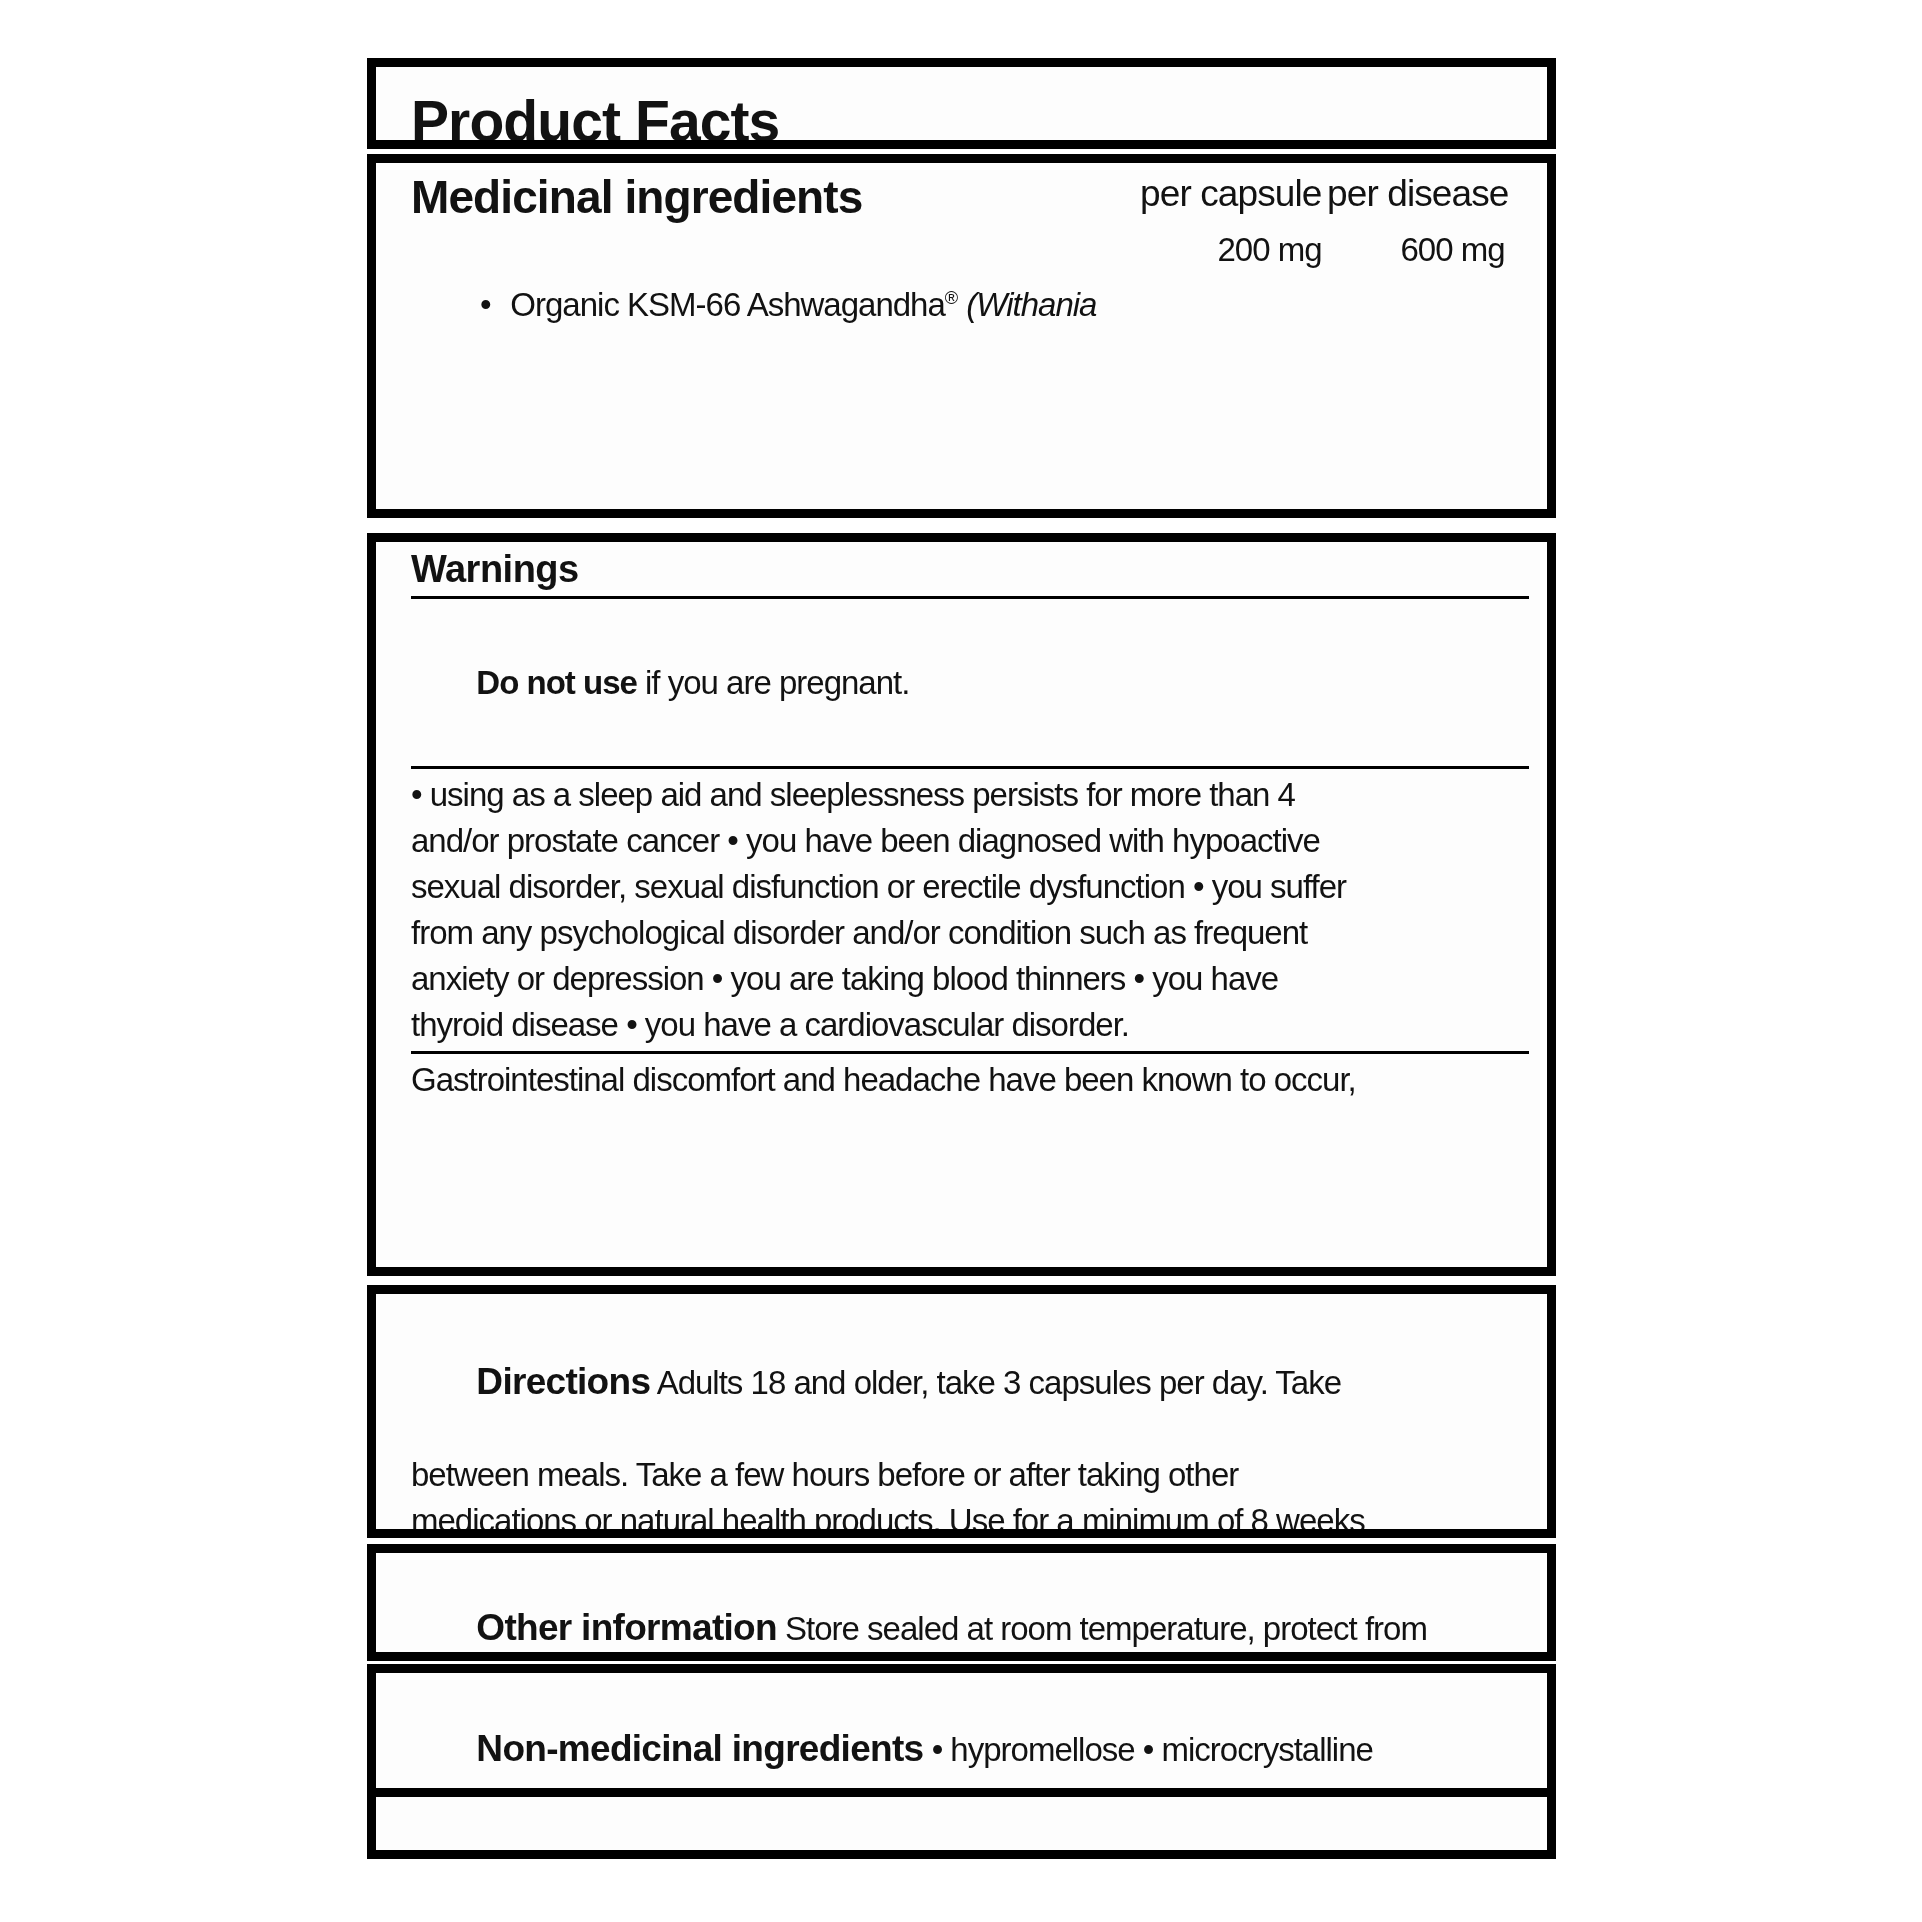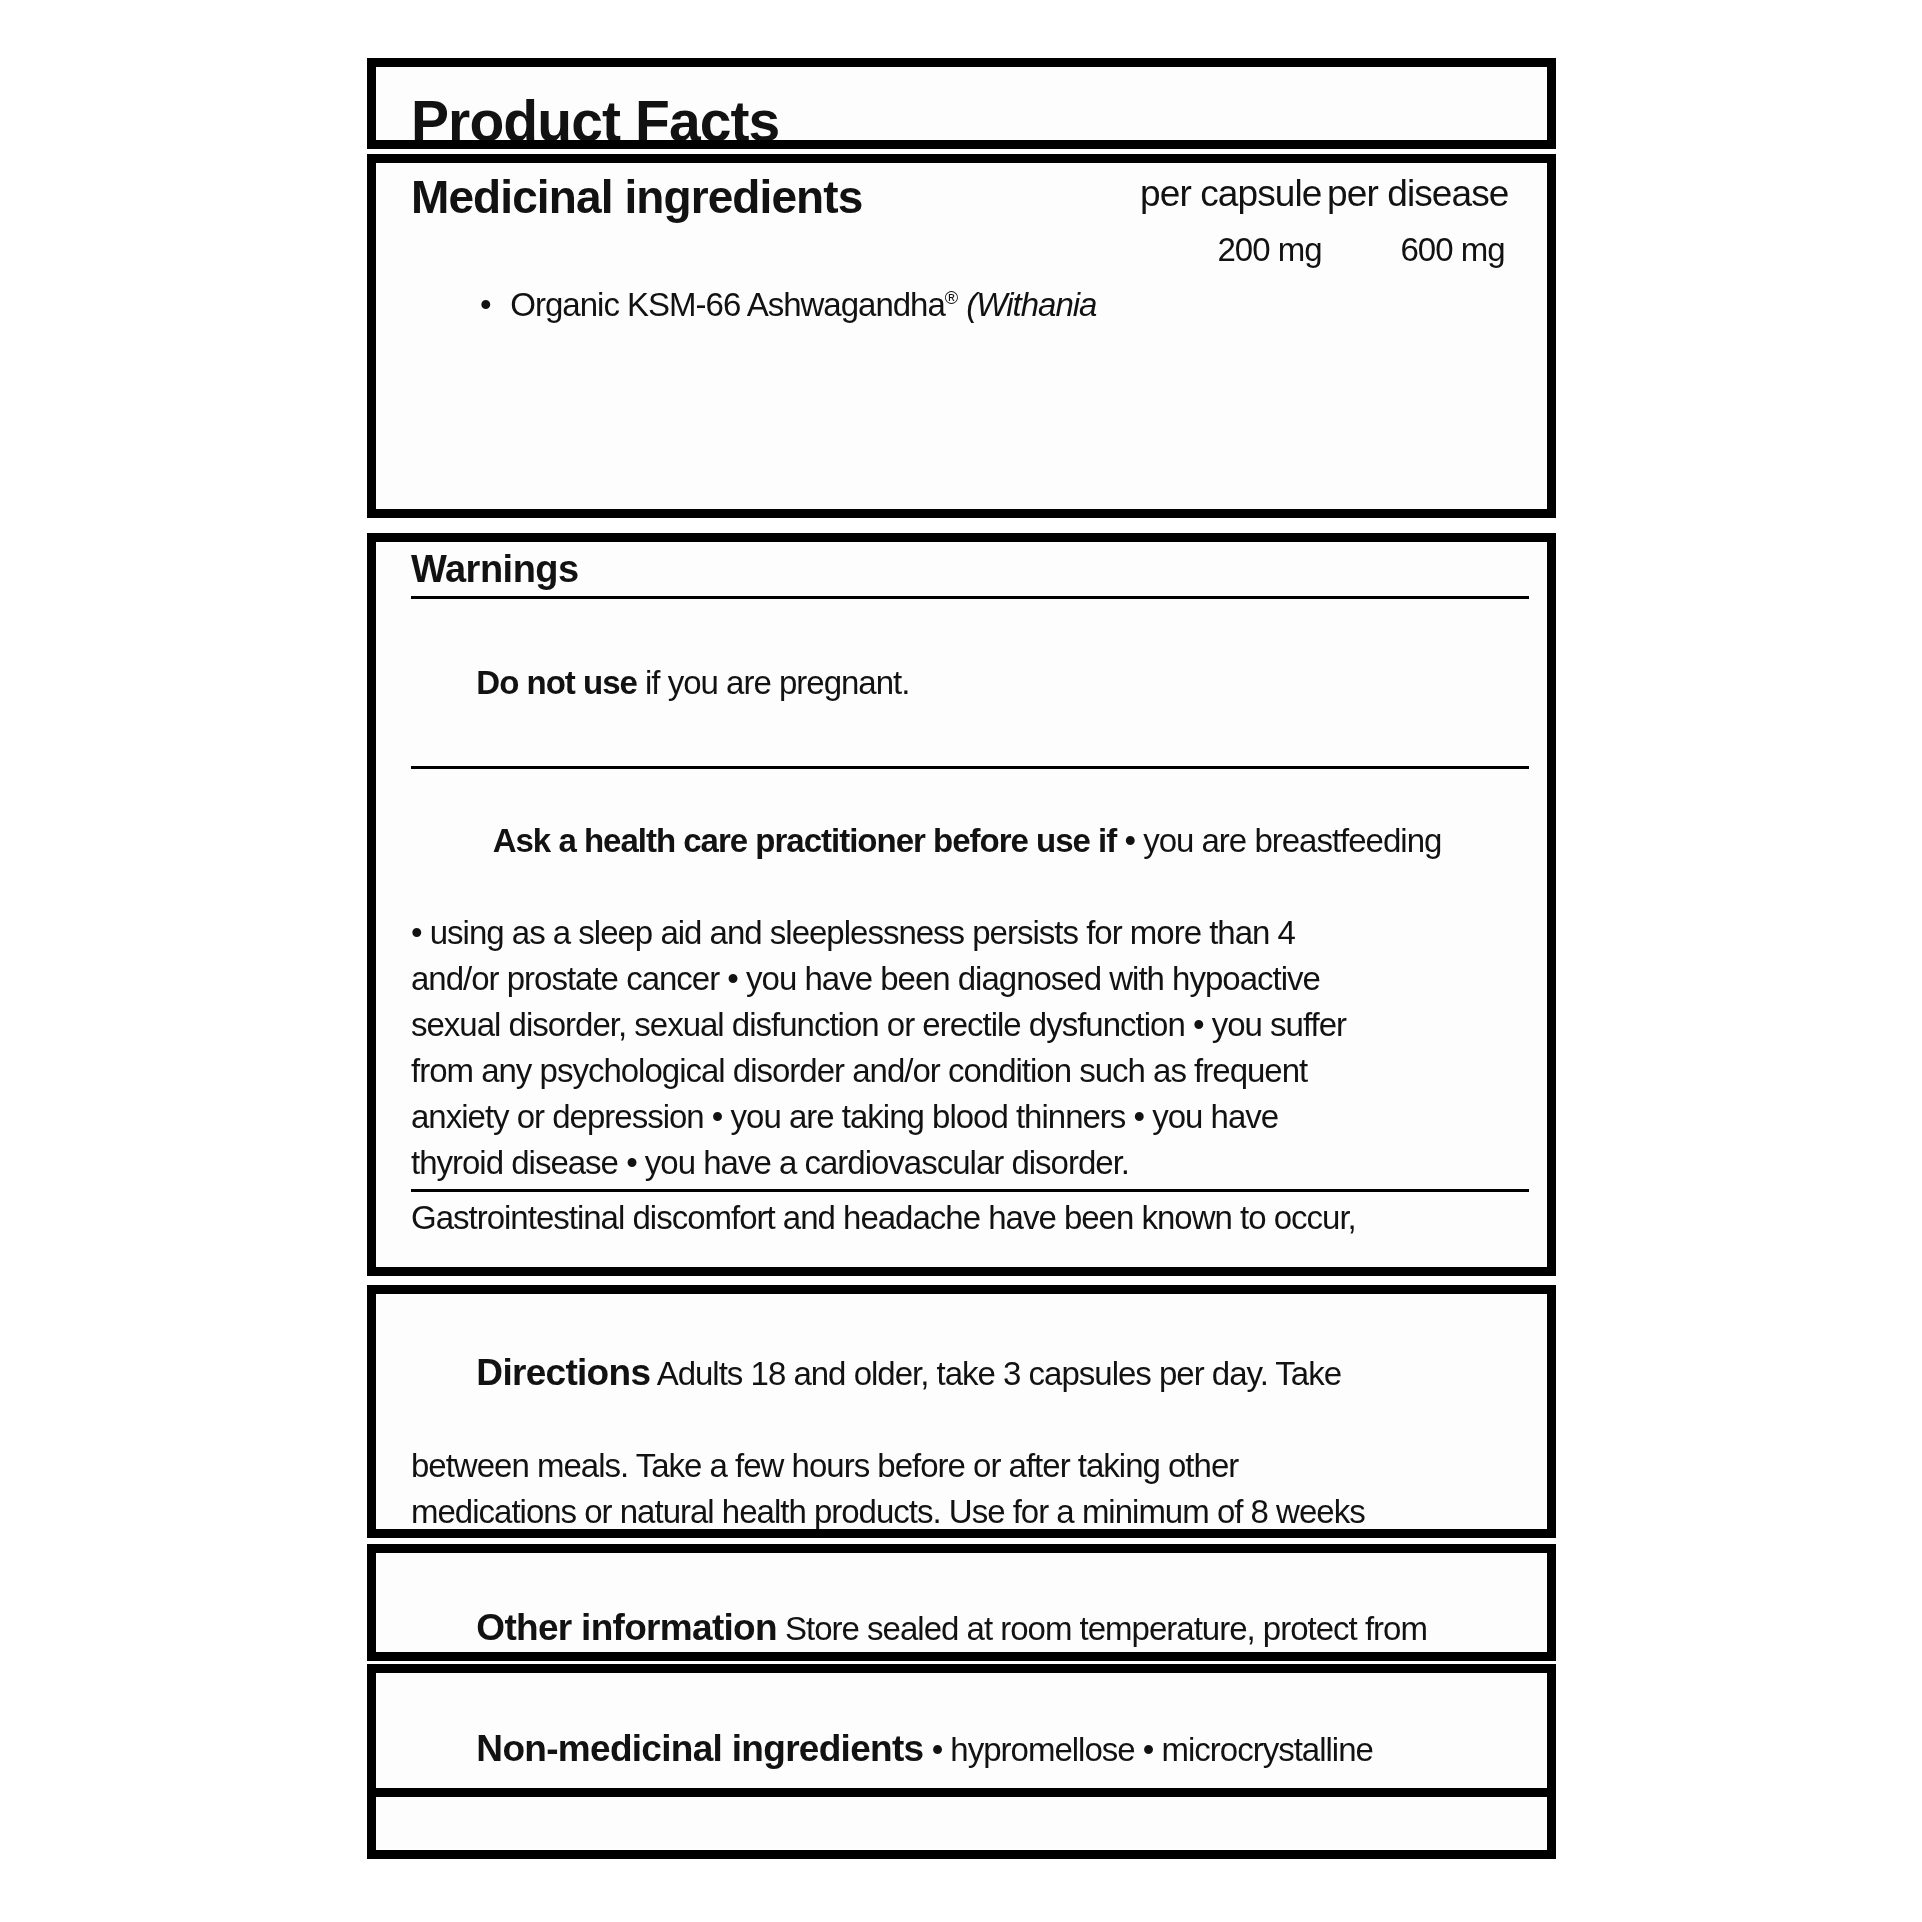--- a/index.html
+++ b/index.html
@@ -9,21 +9,21 @@
   }
   #label { position:absolute; left:367px; top:58px; width:1189px; height:1801px; }
   .box {
     position:absolute; left:0; width:1189px; box-sizing:border-box;
     border:9.2px solid #000; background:#fdfdfd;
     padding-left:35px; padding-right:18.5px; overflow:hidden;
   }
   #box-title  { top:0;     height:91px;  padding-top:17px; }
   #box-med    { top:96px; height:364px; padding-top:5.5px; }
   #box-warn   { top:475px; height:743px; padding-top:3px; }
-  #box-dir    { top:1227px;height:253px; padding-top:10px; }
+  #box-dir    { top:1227px;height:253px; padding-top:19px; }
   #box-other  { top:1486px;height:117px; padding-top:5.5px; }
   #box-nonmed { top:1606px;height:140px; padding-top:3.7px; }
   #box-q      { top:1730px;height:71px;  padding-top:1.8px; }
 
   .pf-title { font-size:57px; font-weight:bold; line-height:74px; letter-spacing:-0.9px; }
 
   .med-header { position:relative; font-size:46px; font-weight:bold; line-height:57px; letter-spacing:-0.9px; }
   .colh { position:absolute; bottom:3.7px; font-size:37px; font-weight:normal; letter-spacing:-0.9px; white-space:pre; }
   .colh1 { right:207px; }
   .colh2 { right:20px; }
@@ -75,23 +75,20 @@
     </div>
 
     <div class="box" id="box-warn">
       <div class="sec-head">Warnings</div>
       <div class="rule"></div>
       <div class="line donot">
         <span class="lead-sm">Do not use</span><span> if you are pregnant.</span>
       </div>
       <div class="rule"></div>
       <div>
-        <div class="line">
-          <span class="lead-sm">Ask a health care practitioner before use if</span><span> • you are breastfeeding</span>
-        </div>
         <div class="line">• using as a sleep aid and sleeplessness persists for more than 4</div>
         <div class="line">and/or prostate cancer • you have been diagnosed with hypoactive</div>
         <div class="line">sexual disorder, sexual disfunction or erectile dysfunction • you suffer</div>
         <div class="line">from any psychological disorder and/or condition such as frequent</div>
         <div class="line">anxiety or depression • you are taking blood thinners • you have</div>
         <div class="line">thyroid disease • you have a cardiovascular disorder.</div>
       </div>
       <div class="rule"></div>
       <div>
         <div class="line">Gastrointestinal discomfort and headache have been known to occur,</div>

